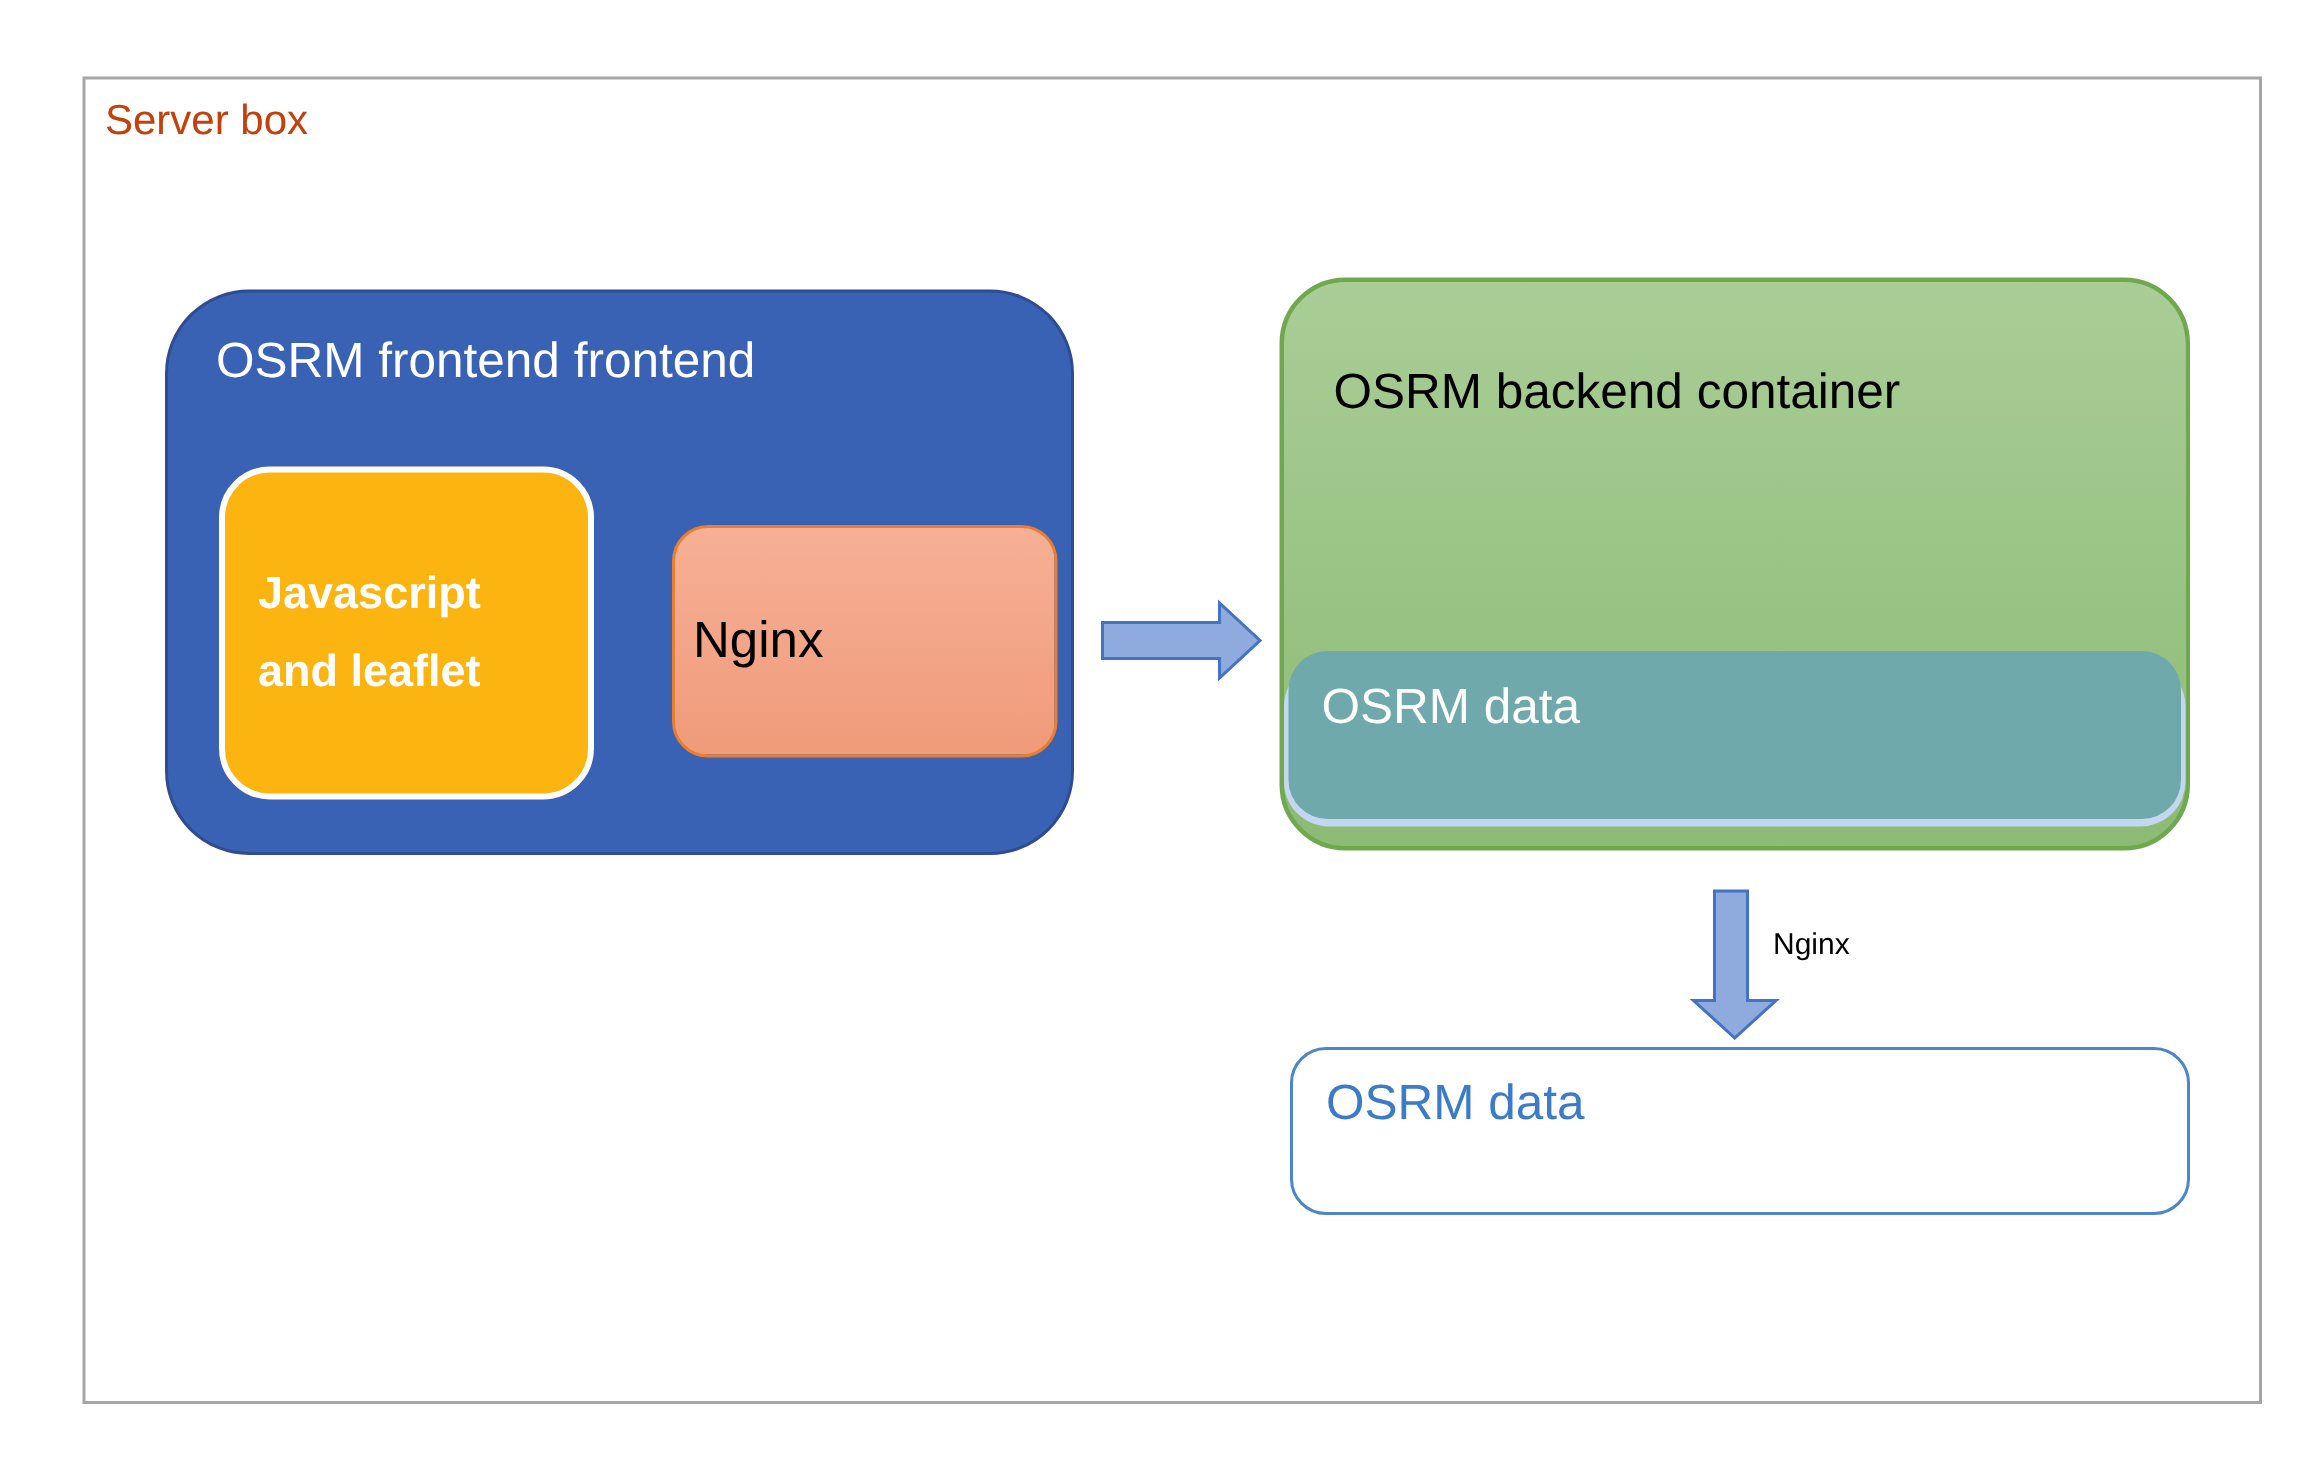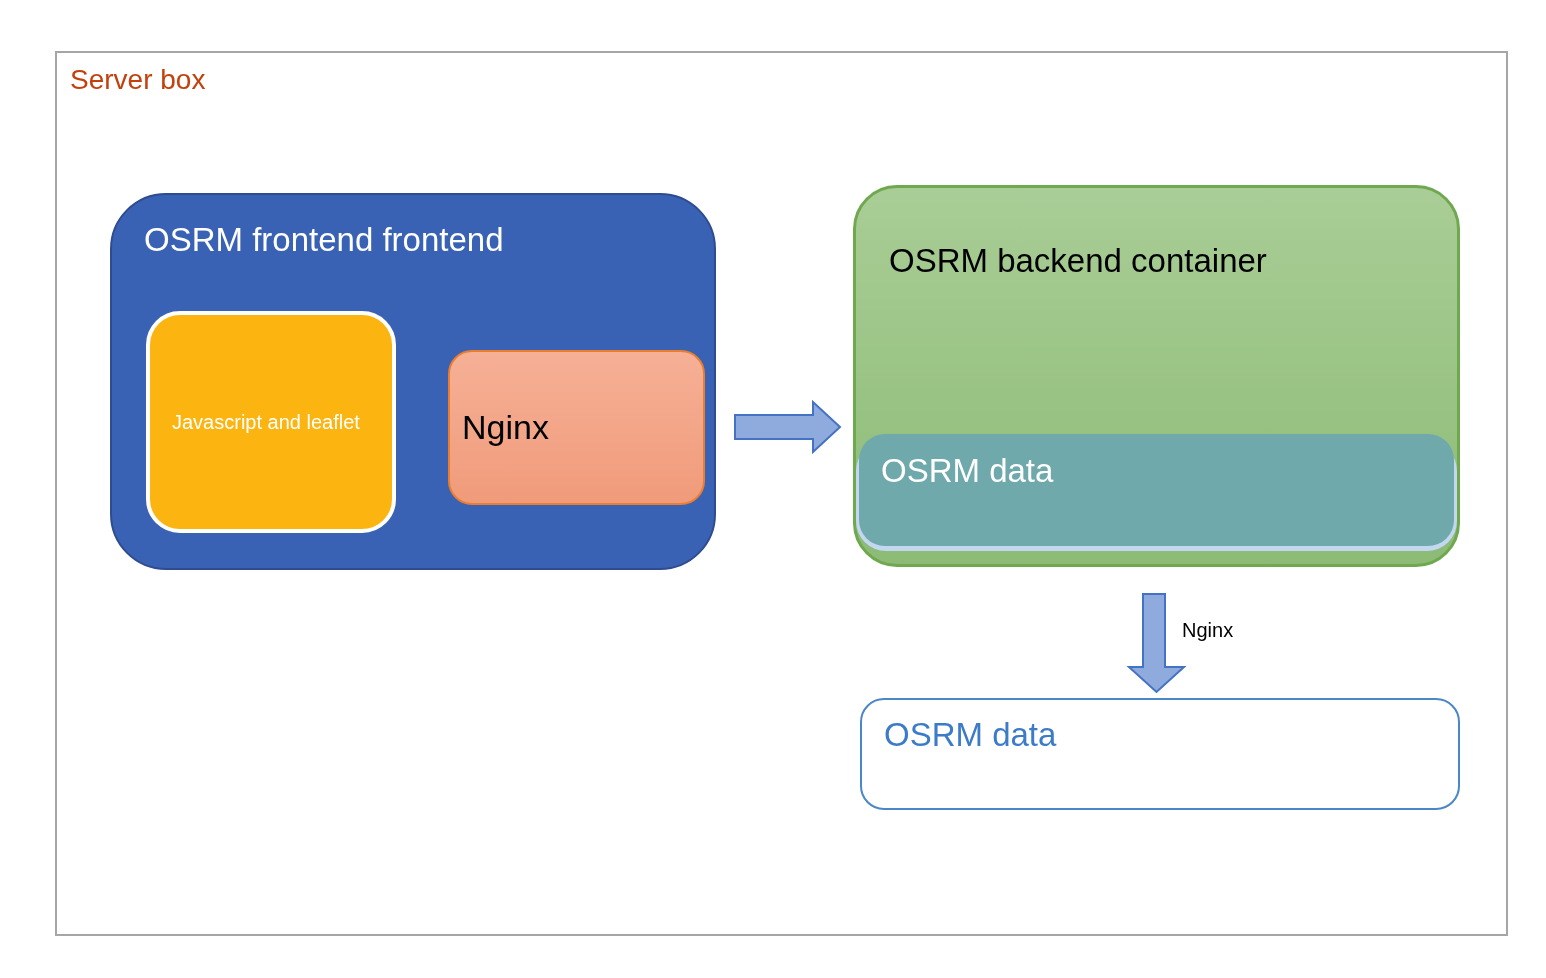--- a/index.html
+++ b/index.html
@@ -57,22 +57,22 @@
     height: 214px;
     background: var(--javascript-fill, #FCB410);
     border: 4px solid #ffffff;
     border-radius: 34px;
     display: flex;
     align-items: center;
   }
   .js-label {
     padding-left: 22px;
     padding-right: 14px;
-    font-size: 20px;
-    font-weight: normal;
+    font-size: 30px;
+    font-weight: bold;
     color: #ffffff;
     line-height: 52px;
   }
   .nginx-box {
     position: absolute;
     left: 336px;  
     top: 155px;   
     width: 253px;
     height: 151px;
     background: linear-gradient(to bottom, var(--nginx-fill-top, #F6B096), var(--nginx-fill-bottom, #F09B7A));

